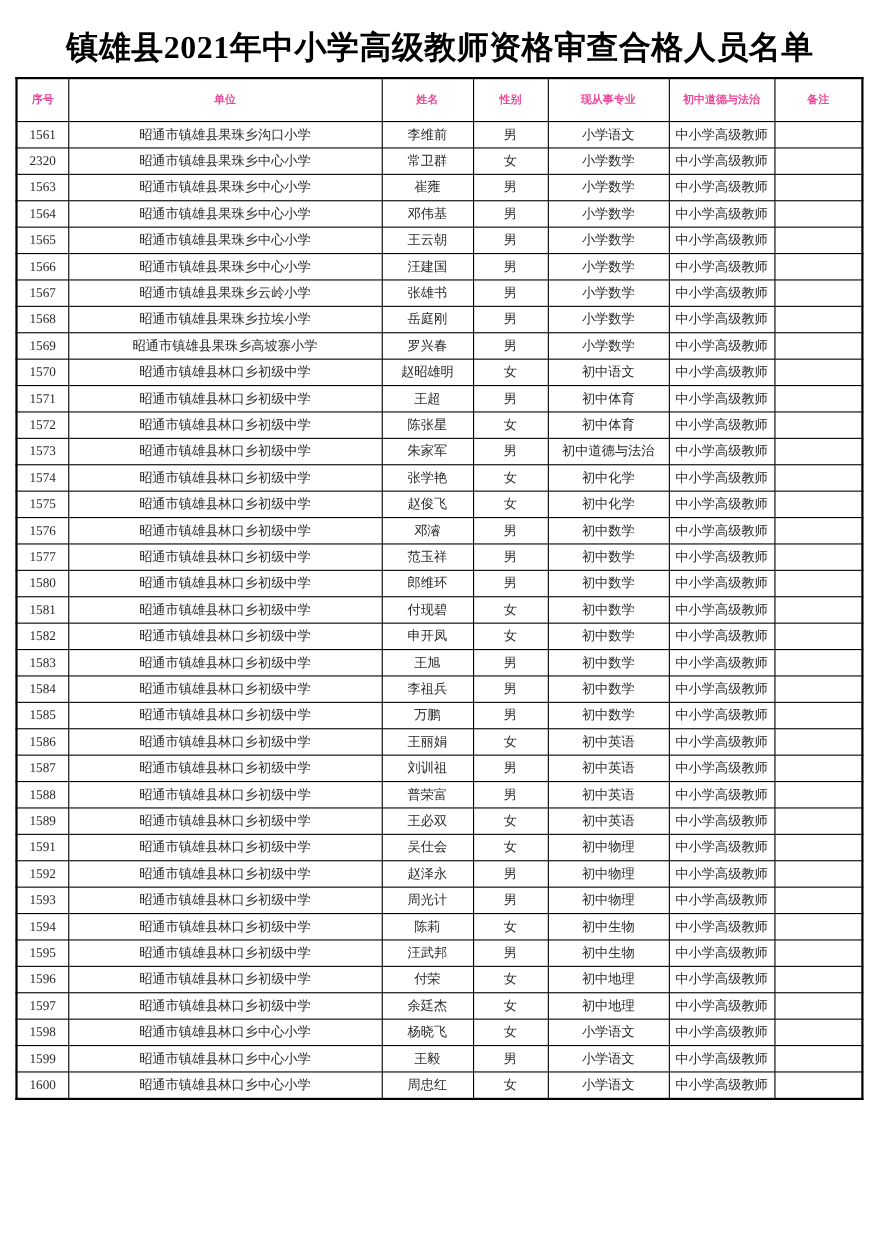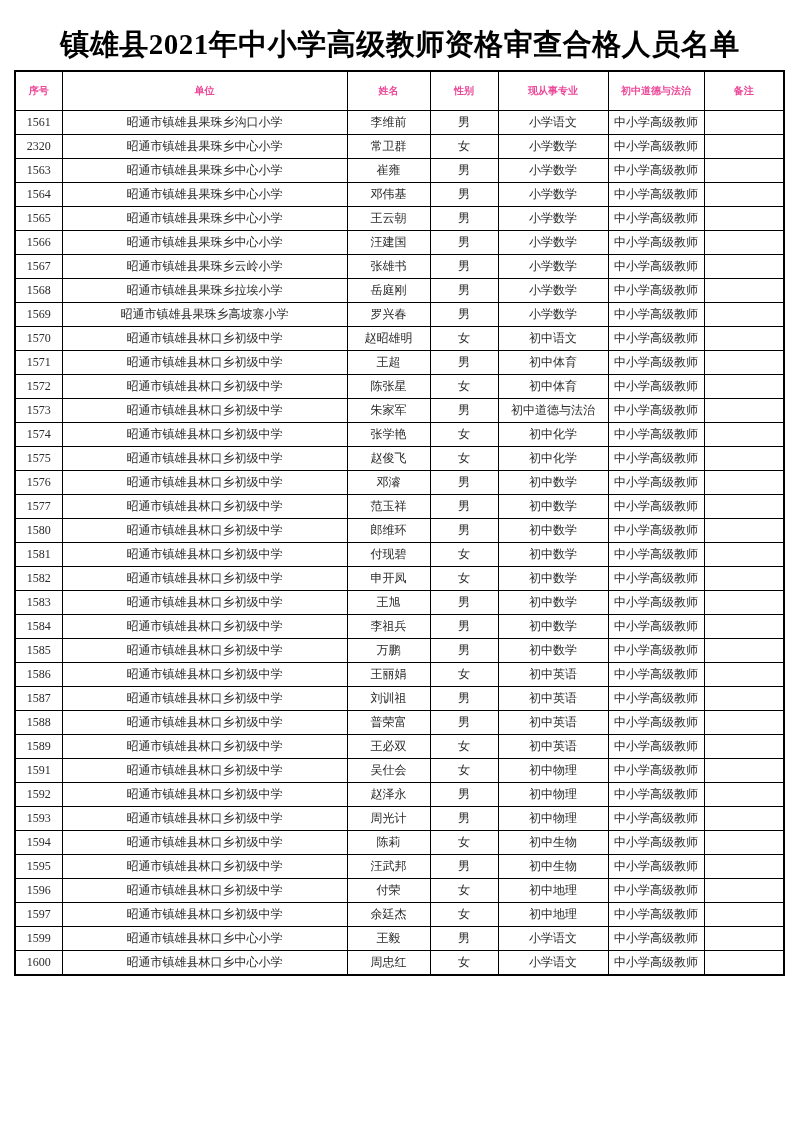--- a/index.html
+++ b/index.html
@@ -391,20 +391,29 @@
         <tr>
           <td>1597</td>
           <td>昭通市镇雄县林口乡初级中学</td>
           <td>余廷杰</td>
           <td>女</td>
           <td>初中地理</td>
           <td>中小学高级教师</td>
           <td></td>
         </tr>
         <tr>
+          <td>1598</td>
+          <td>昭通市镇雄县林口乡中心小学</td>
+          <td>杨晓飞</td>
+          <td>女</td>
+          <td>小学语文</td>
+          <td>中小学高级教师</td>
+          <td></td>
+        </tr>
+        <tr>
           <td>1599</td>
           <td>昭通市镇雄县林口乡中心小学</td>
           <td>王毅</td>
           <td>男</td>
           <td>小学语文</td>
           <td>中小学高级教师</td>
           <td></td>
         </tr>
         <tr>
           <td>1600</td>

